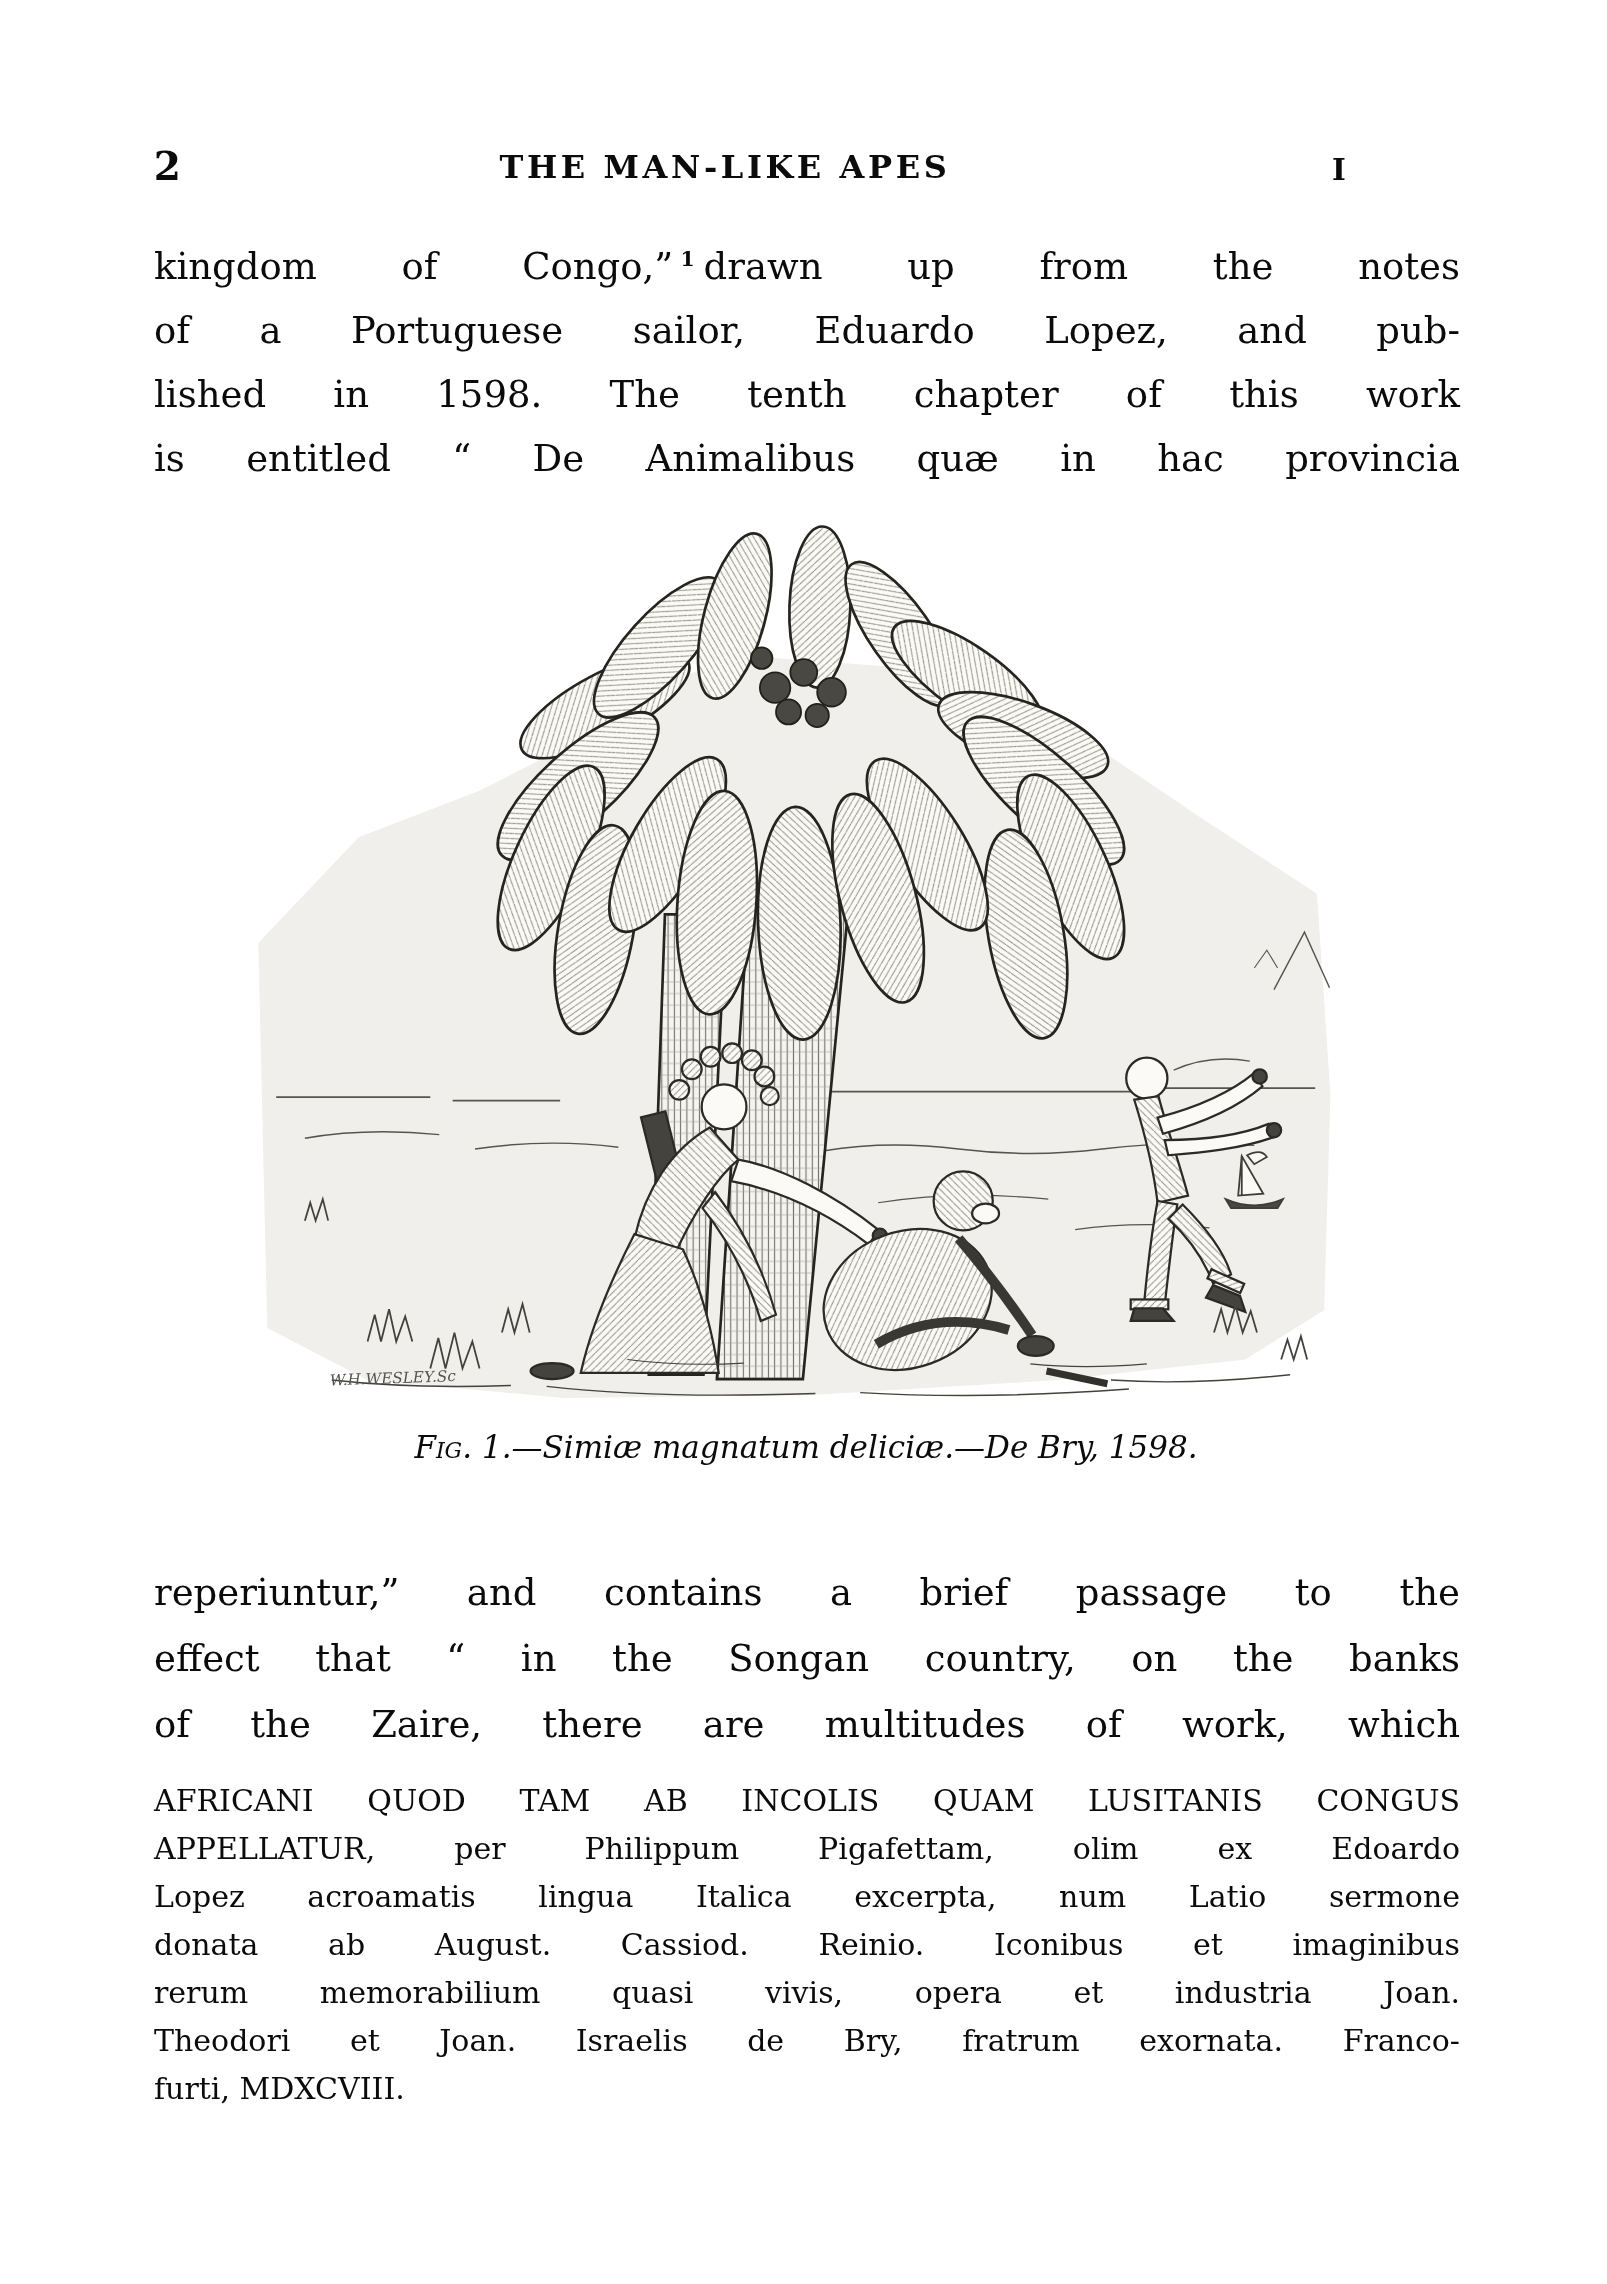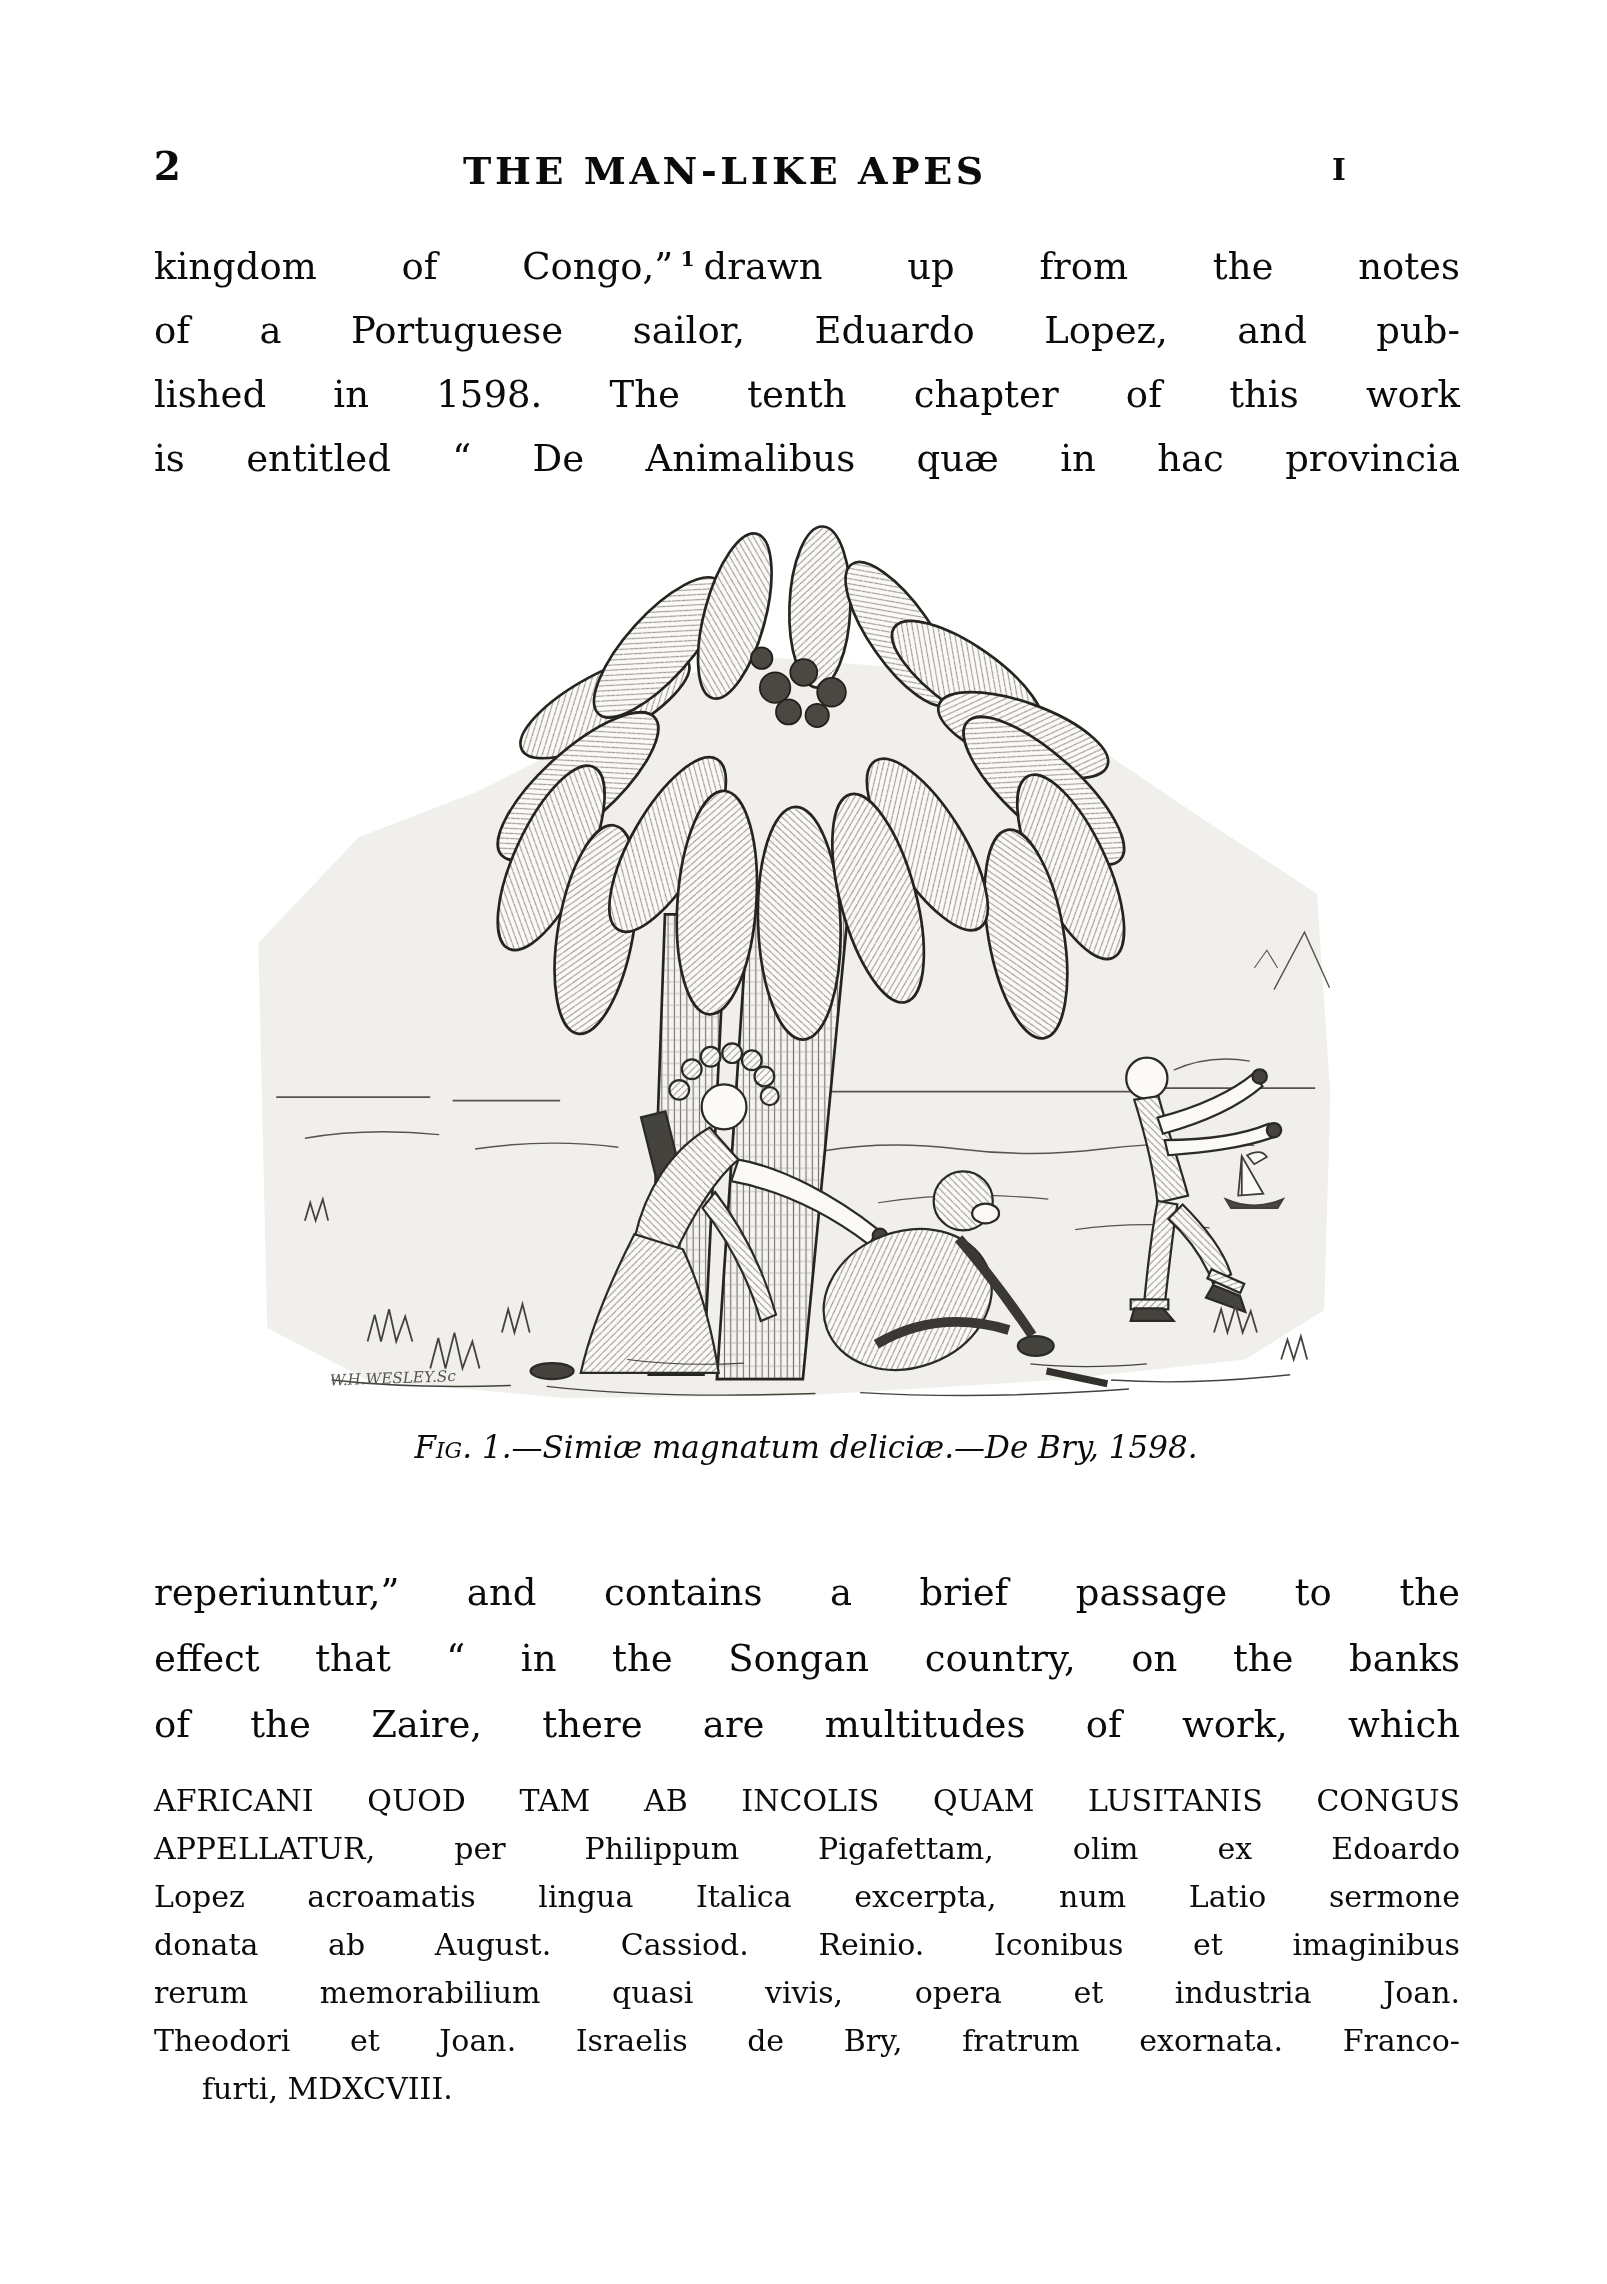--- a/index.html
+++ b/index.html
@@ -9,21 +9,21 @@
     background:#ffffff;
     font-family:"DejaVu Serif","Liberation Serif",serif;
     color:#0b0b0b;
     overflow:hidden;
   }
   
   .header{position:absolute;left:152px;top:143px;width:1308px;height:63px;}
   .page-number{position:absolute;left:1.8px;top:0;font-size:39px;font-weight:bold;}
   .running-title{
     position:absolute;left:573px;top:5.4px;transform:translateX(-50%);
-    font-size:38px;font-weight:bold;letter-spacing:3.6px;white-space:nowrap;
+    font-size:32px;font-weight:bold;letter-spacing:3.6px;white-space:nowrap;
   }
   .chapter-numeral{position:absolute;left:1180px;top:9px;font-size:29.6px;font-weight:bold;}
   
   .para{position:absolute;left:154px;width:1306px;}
   .para-1{top:235px;}
   .para-2{top:1560px;}
   .bline{
     height:64px;line-height:64px;font-size:37px;
     text-align:justify;text-align-last:justify;
     white-space:normal;
@@ -42,21 +42,21 @@
   }
   .fig-label{font-variant:small-caps;}
   
   .footnote{position:absolute;left:154px;top:1777px;width:1306px;}
   .fn-line{
     height:48px;line-height:48px;font-size:30px;
     text-align:justify;text-align-last:justify;
   }
   .fn-line.first{text-indent:50px;}
   .fn-line.first sup.fnref{margin:0 7.2px 0 0;}
-  .fn-line.last{text-align-last:left;margin-left:48px;}
+  .fn-line.last{text-align-last:left;}
 </style>
 </head>
 <body>
 
 <div class="page">
 
   <div class="header">
     <span class="page-number">2</span>
     <span class="running-title">THE MAN-LIKE APES</span>
     <span class="chapter-numeral">I</span>

